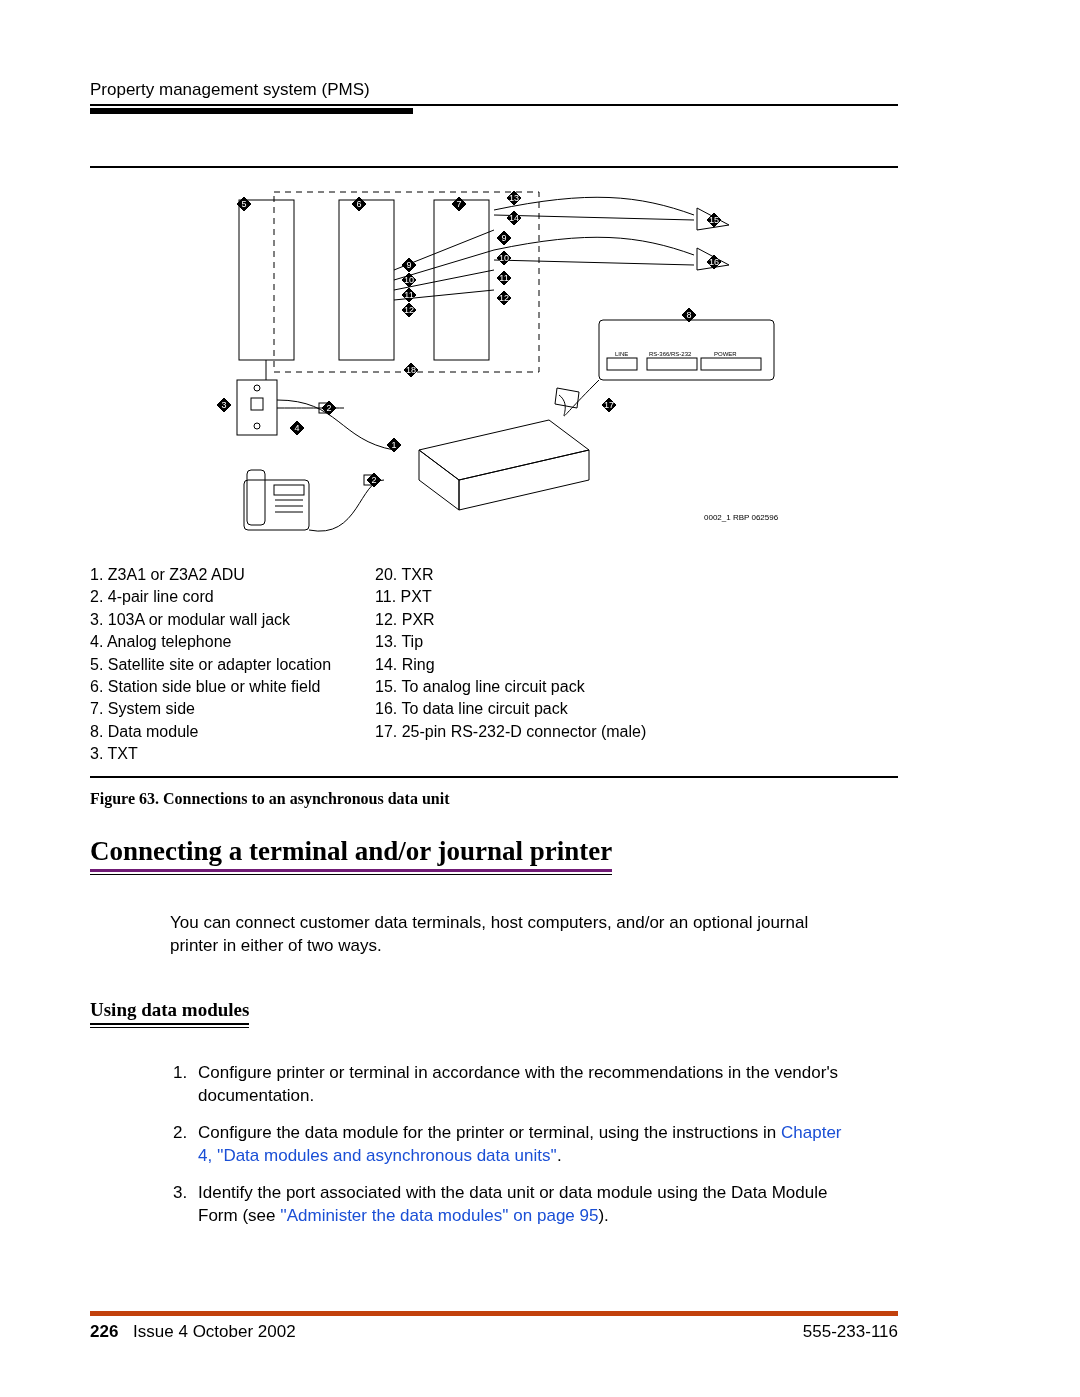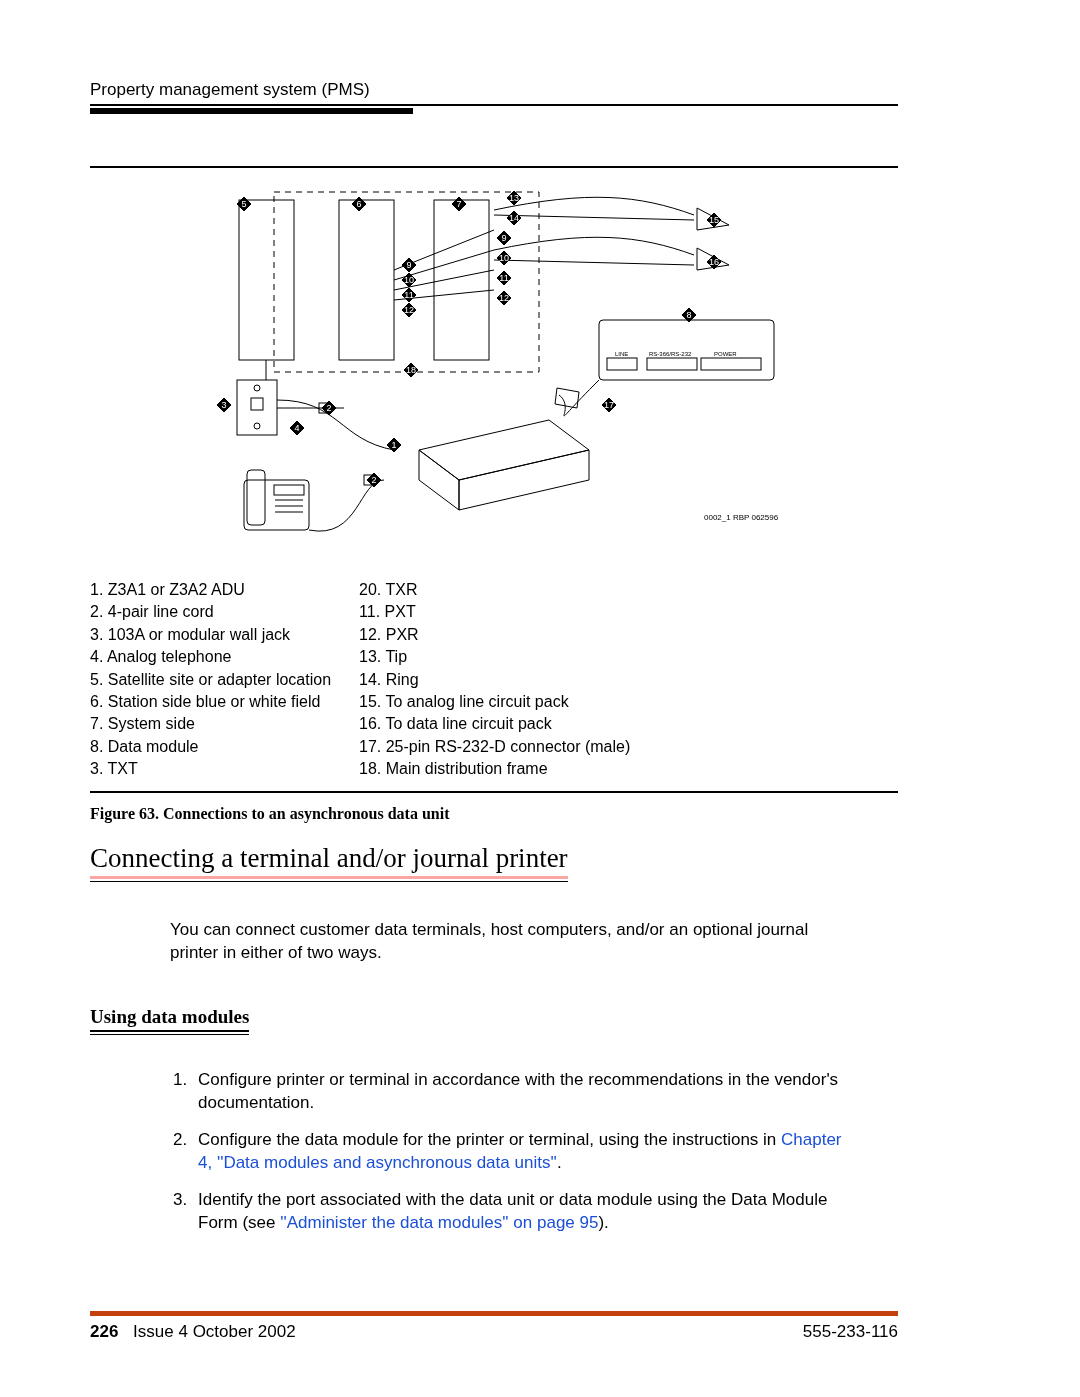--- a/index.html
+++ b/index.html
@@ -40,45 +40,45 @@
     border-bottom: 2px solid #000;
     padding: 12px 0 10px 0;
   }
   .diagram-wrap {
     margin: 0 auto;
     width: 650px;
     height: 380px;
     position: relative;
   }
   .legend {
-    margin-top: 19px;
+    margin-top: 4px;
     display: flex;
-    gap: 28px;
+    gap: 44px;
     font-size: 16px;
     line-height: 1.4;
   }
   .legend ol {
     margin: 0;
     padding: 0;
     list-style: none;
   }
   .caption {
     font-family: "Palatino Linotype","Book Antiqua",Palatino,serif;
     font-weight: bold;
     font-size: 16px;
     margin-top: 12px;
   }
   .section-h2 {
     font-family: "Palatino Linotype","Book Antiqua",Palatino,serif;
-    font-weight: normal;
+    font-weight: bold;
     font-size: 27px;
     line-height: 1.15;
-    margin-top: 20px;
+    margin-top: 28px;
     display: inline-block;
-    border-bottom: 3px solid #fca5a5;
+    border-bottom: 3px solid #701a75;
     padding-bottom: 2px;
     position: relative;
   }
   .section-h2::after {
     content: "";
     display: block;
     height: 1px;
     background: #000;
     position: absolute;
     left: 0; right: 0; bottom: -6px;
@@ -316,21 +316,20 @@
       </ol>
       <ol>
         <li>20. TXR</li>
         <li>11. PXT</li>
         <li>12. PXR</li>
         <li>13. Tip</li>
         <li>14. Ring</li>
         <li>15. To analog line circuit pack</li>
         <li>16. To data line circuit pack</li>
         <li>17. 25-pin RS-232-D connector (male)</li>
-        <li>18. Main distribution frame</li>
       </ol>
     </div>
   </div>
 
   <div class="caption">Figure 63.    Connections to an asynchronous data unit</div>
 
   <h2 class="section-h2">Connecting a terminal and/or journal printer</h2>
 
   <p class="body-para">You can connect customer data terminals, host computers, and/or an optional journal printer in either of two ways.</p>
 

